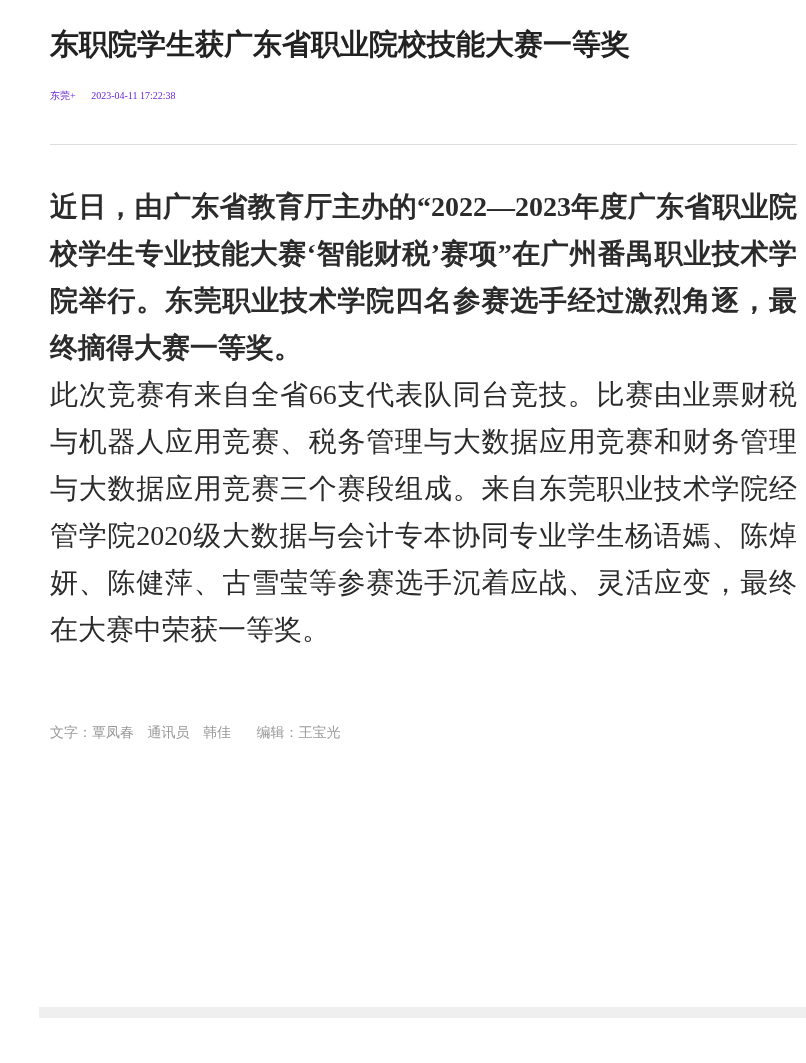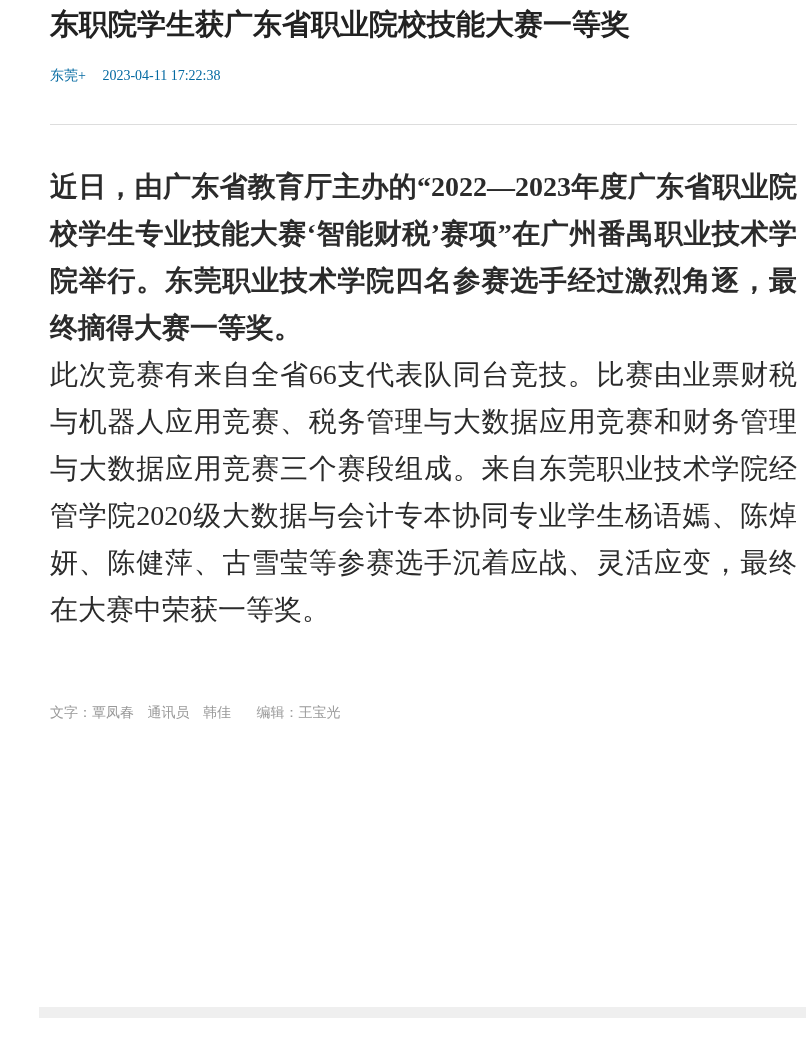--- a/index.html
+++ b/index.html
@@ -12,32 +12,32 @@
     height: 1063px;
     position: relative;
     overflow: hidden;
     font-family: "Liberation Serif", serif;
   }
   .content {
     padding: 0 9px 0 50px;
   }
   .article-title {
     margin: 0;
-    padding-top: 6px;
+    padding-top: 26px;
     font-family: "Liberation Sans", sans-serif;
     font-weight: bold;
     font-size: 29px;
     line-height: 36px;
     color: #222222;
   }
   .meta {
     margin-top: 24px;
-    font-size: 14px;
+    font-size: 10px;
     line-height: 20px;
-    color: #0369a1;
+    color: #6d28d9;
   }
   .meta .source {
     margin-right: 13px;
   }
   .divider {
     margin: 38px 0 0 0;
     border: none;
     border-top: 1px solid #dddddd;
     height: 0;
   }

